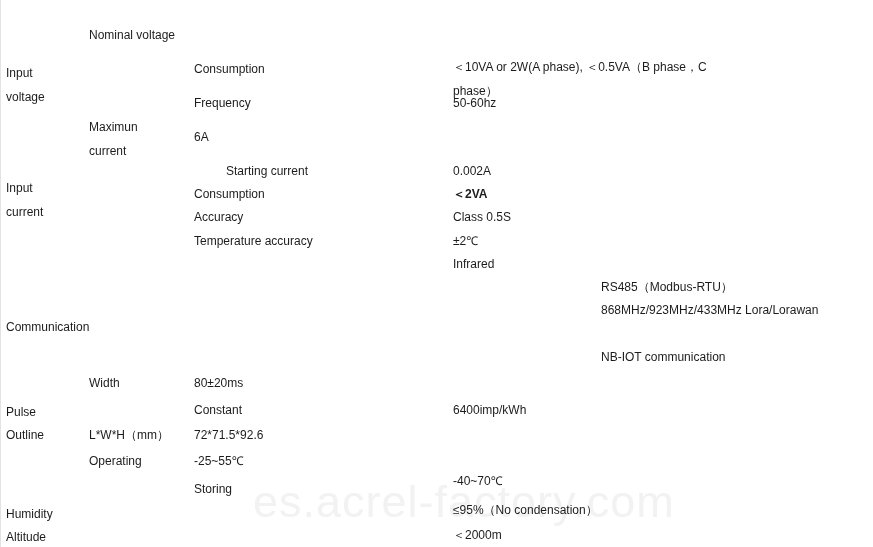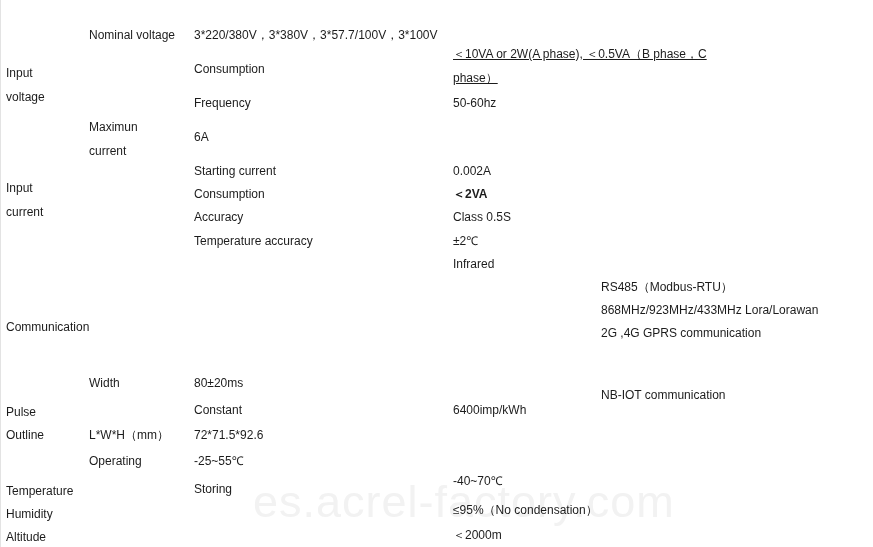--- a/index.html
+++ b/index.html
@@ -51,73 +51,70 @@
   .col-e { left: 600px; }
 </style>
 </head>
 <body>
 
 <div id="spec-sheet">
 
   <div class="watermark">es.acrel-factory.com</div>
 
   <div class="cell col-b" style="top:24px;">Nominal voltage</div>
-  <div class="cell col-c" style="top:24px;">3*220/380V，3*380V，3*57.7/100V，3*100V</div>
 
   <div class="cell col-a" style="top:62px;">Input
 voltage</div>
 
   <div class="cell col-c" style="top:58px;">Consumption</div>
-  <div class="cell col-d wrap" style="top:43px; width:300px;text-decoration:underline;">＜10VA or 2W(A phase), ＜0.5VA（B phase，C phase）</div>
+  <div class="cell col-d wrap" style="top:56px; width:300px;">＜10VA or 2W(A phase), ＜0.5VA（B phase，C phase）</div>
 
   <div class="cell col-c" style="top:92px;">Frequency</div>
   <div class="cell col-d" style="top:92px;">50-60hz</div>
 
   <div class="cell col-b" style="top:116px;">Maximun
 current</div>
   <div class="cell col-c" style="top:126px;">6A</div>
 
   <div class="cell col-a" style="top:177px;">Input
 current</div>
 
-  <div class="cell col-c" style="top:160px;">Starting current</div>
+  <div class="cell col-c" style="top:160px;margin-left:32px;">Starting current</div>
   <div class="cell col-d" style="top:160px;">0.002A</div>
 
   <div class="cell col-c" style="top:183px;">Consumption</div>
   <div class="cell col-d" style="top:183px;font-weight:bold;">＜2VA</div>
 
   <div class="cell col-c" style="top:206px;">Accuracy</div>
   <div class="cell col-d" style="top:206px;">Class 0.5S</div>
 
   <div class="cell col-c" style="top:230px;">Temperature accuracy</div>
   <div class="cell col-d" style="top:230px;">±2℃</div>
 
   <div class="cell col-d" style="top:253px;">Infrared</div>
 
   <div class="cell col-a" style="top:316px;">Communication</div>
   <div class="cell col-e" style="top:276px;">RS485（Modbus-RTU）</div>
   <div class="cell col-e" style="top:299px;">868MHz/923MHz/433MHz Lora/Lorawan</div>
-  <div class="cell col-e" style="top:322px;">2G ,4G GPRS communication</div>
-  <div class="cell col-e" style="top:346px;margin-top:38px;">NB-IOT communication</div>
+  <div class="cell col-e" style="top:346px;">NB-IOT communication</div>
 
   <div class="cell col-b" style="top:372px;">Width</div>
   <div class="cell col-c" style="top:372px;">80±20ms</div>
 
   <div class="cell col-a" style="top:401px;">Pulse</div>
   <div class="cell col-c" style="top:399px;">Constant</div>
   <div class="cell col-d" style="top:399px;">6400imp/kWh</div>
 
   <div class="cell col-a" style="top:424px;">Outline</div>
   <div class="cell col-b" style="top:424px;">L*W*H（mm）</div>
   <div class="cell col-c" style="top:424px;">72*71.5*92.6</div>
 
   <div class="cell col-b" style="top:450px;">Operating</div>
   <div class="cell col-c" style="top:450px;">-25~55℃</div>
 
-  <div class="cell col-a" style="top:480px;">Temperature</div>
   <div class="cell col-c" style="top:478px;">Storing</div>
   <div class="cell col-d" style="top:470px;">-40~70℃</div>
 
   <div class="cell col-a" style="top:503px;">Humidity</div>
   <div class="cell col-d" style="top:499px;">≤95%（No condensation）</div>
 
   <div class="cell col-a" style="top:526px;">Altitude</div>
   <div class="cell col-d" style="top:524px;">＜2000m</div>
 
 </div>

